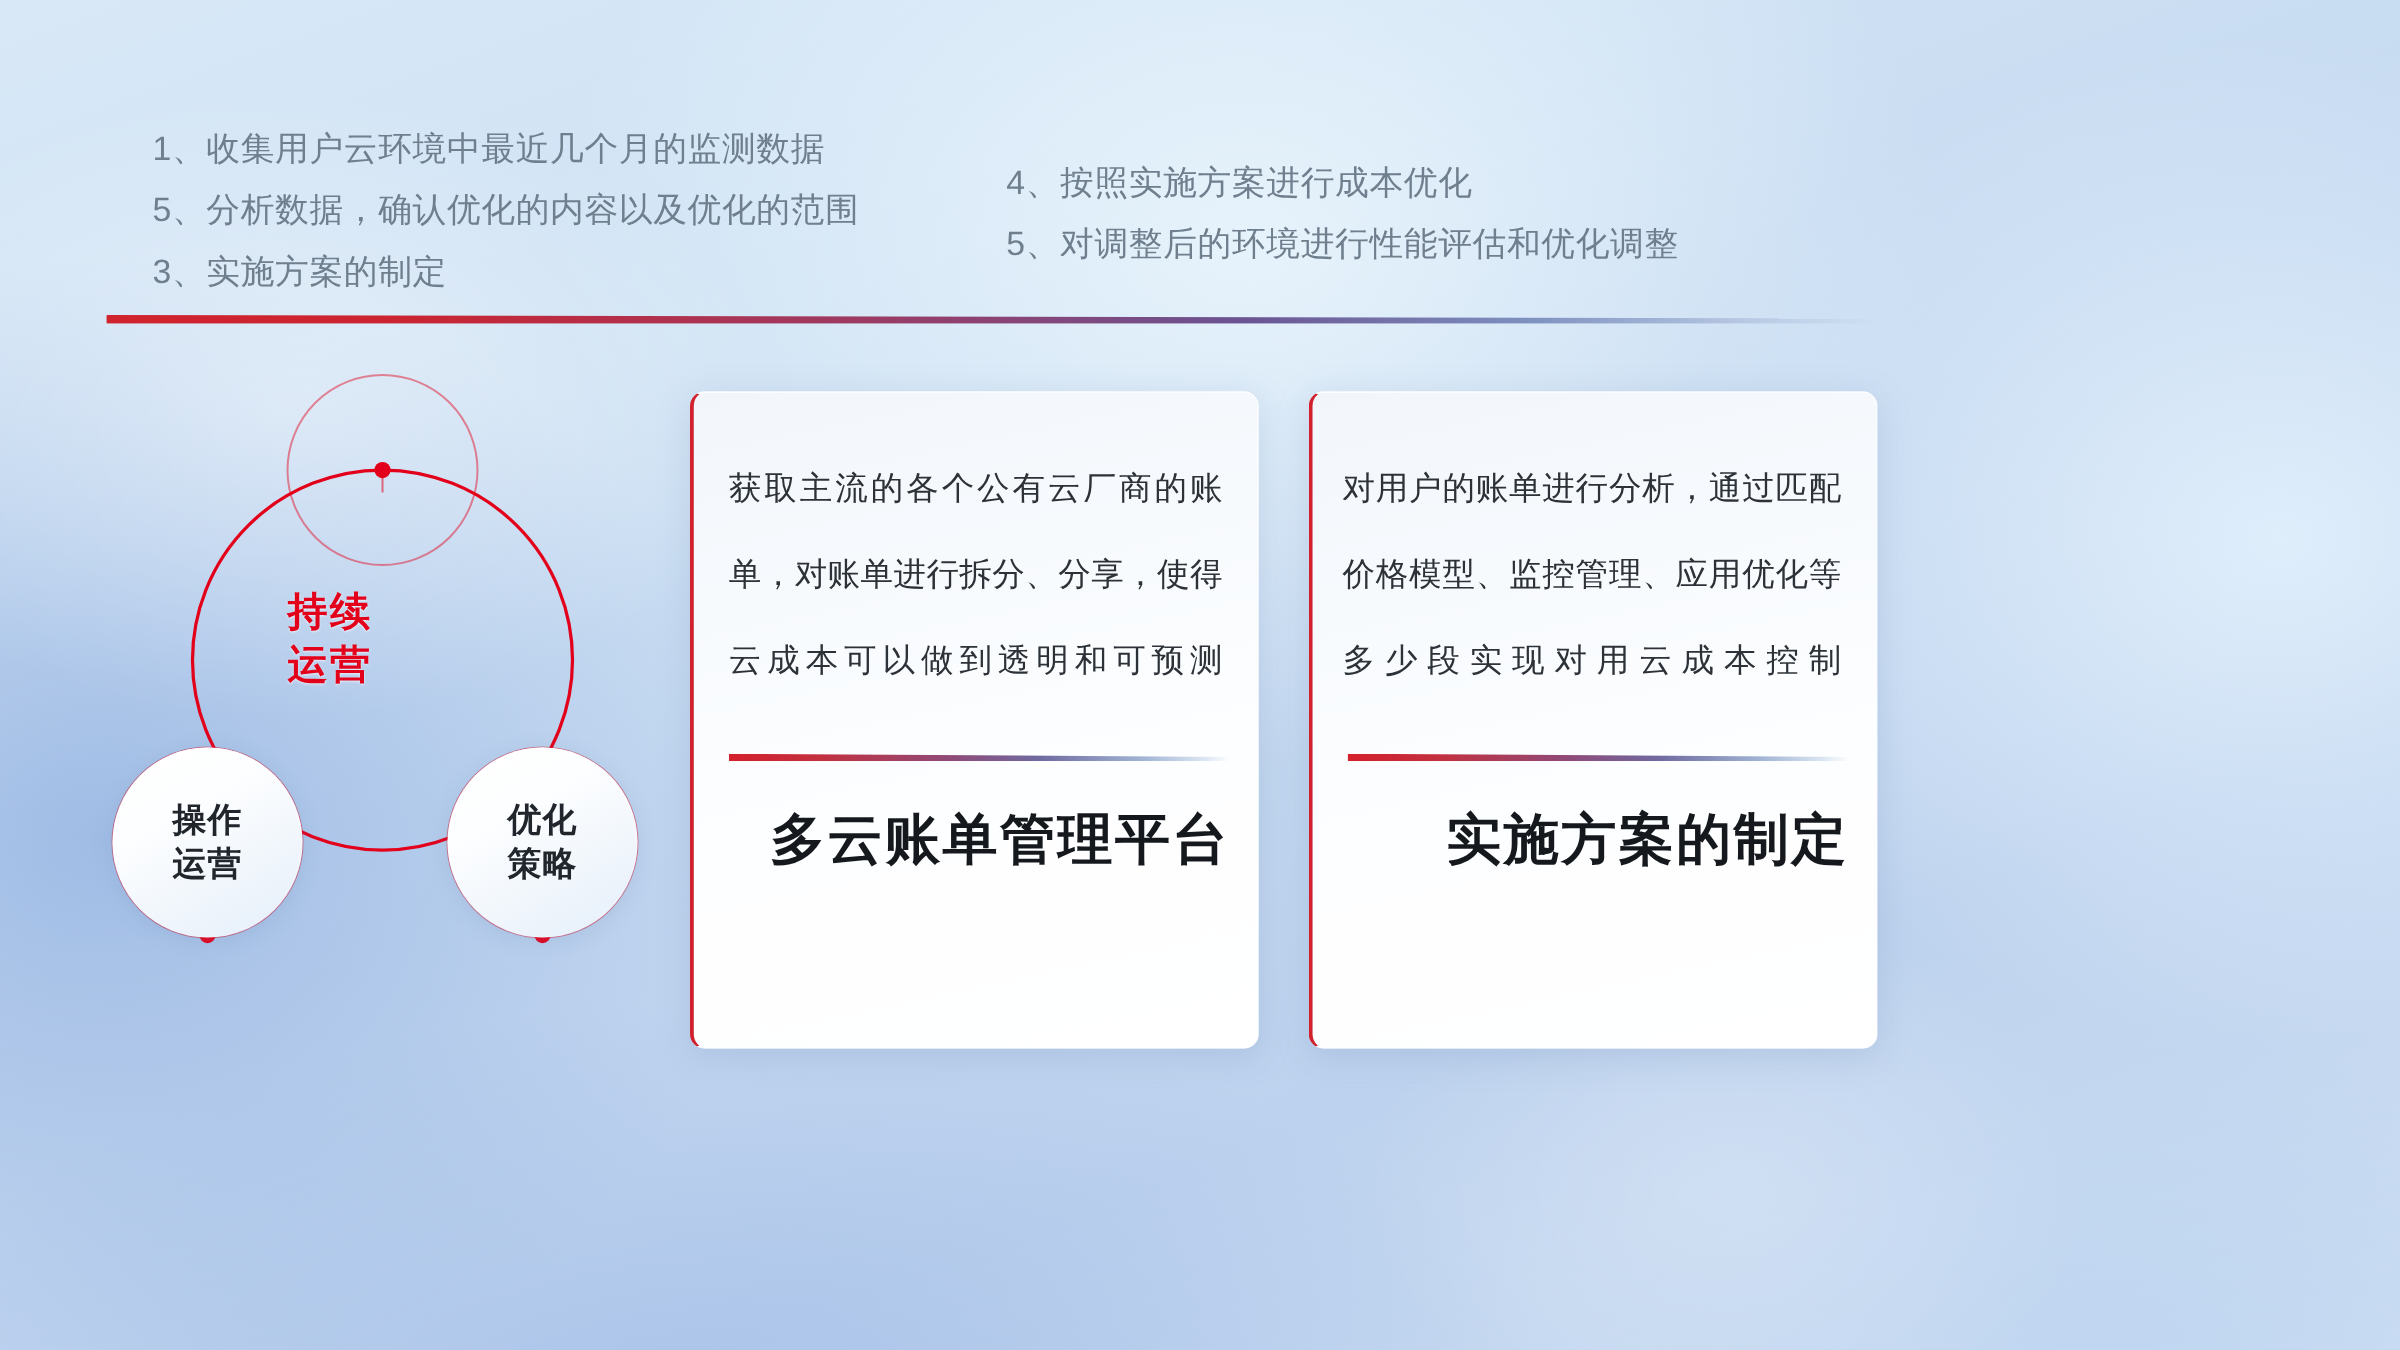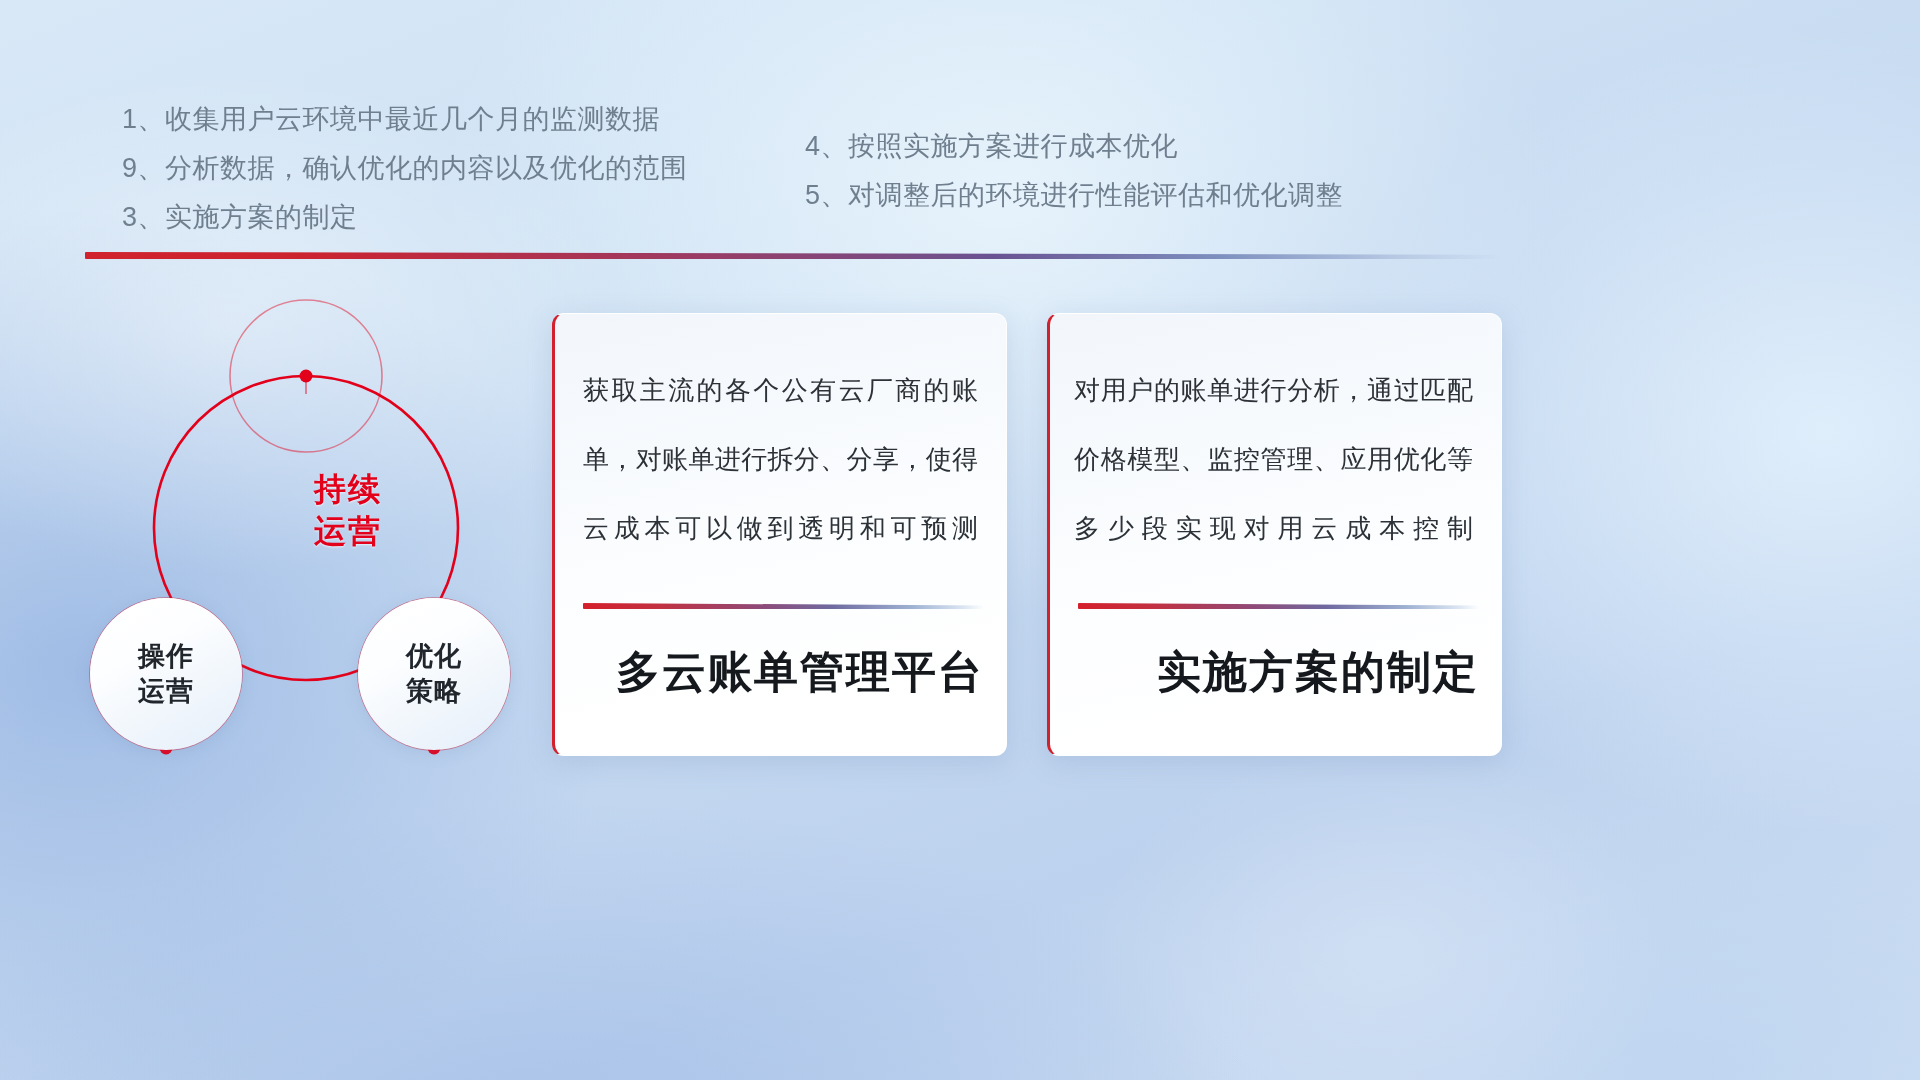--- a/index.html
+++ b/index.html
@@ -51,28 +51,28 @@
     box-shadow:0 3px 16px rgba(110,140,180,0.20), inset 0 1px 2px rgba(255,255,255,0.95);
     display:flex;align-items:center;justify-content:center;
     text-align:center;color:#20262c;font-weight:700;font-size:27px;line-height:35px;
     letter-spacing:1px;
   }
   .bub.top{left:152px;top:12px;width:152px;height:152px;}
   .bub.bl{left:12px;top:310px;width:152px;height:152px;}
   .bub.br{left:280px;top:310px;width:152px;height:152px;text-align:right;}
   .core-label{
     position:absolute;left:152px;top:180px;width:152px;
-    text-align:right;color:#e3001b;font-weight:800;
+    text-align:left;color:#e3001b;font-weight:800;
     font-size:32px;line-height:42px;letter-spacing:2px;
     text-shadow:0 1px 2px rgba(255,255,255,0.7);
   }
 
   
   .card{
-    position:absolute;top:313px;width:455px;height:443px;z-index:6;
+    position:absolute;top:313px;width:455px;height:526px;z-index:6;
     border-radius:12px;
     background:linear-gradient(168deg,#f2f6fb 0%,#f7fafd 30%,#fdfeff 60%,#ffffff 100%);
     box-shadow:0 6px 26px rgba(108,138,178,0.22);
     border:1px solid rgba(255,255,255,0.85);
     border-left:3px solid #d2202c;
     box-sizing:border-box;
     padding:42px 28px 0 28px;
   }
   .card.one{left:552px;}
   .card.two{left:1047px;padding-left:24px;}
@@ -91,21 +91,21 @@
     letter-spacing:2px;text-align:right;
   }
 </style>
 </head>
 <body>
 
 <div class="stage">
 
   <div class="list left">
     <div class="list-item">1、收集用户云环境中最近几个月的监测数据</div>
-    <div class="list-item">9、分析数据，确认优化的内容以及优化的范围</div>
+    <div class="list-item">5、分析数据，确认优化的内容以及优化的范围</div>
     <div class="list-item">3、实施方案的制定</div>
   </div>
 
   <div class="list right">
     <div class="list-item">4、按照实施方案进行成本优化</div>
     <div class="list-item">5、对调整后的环境进行性能评估和优化调整</div>
   </div>
 
   <div class="main-rule"></div>
 

